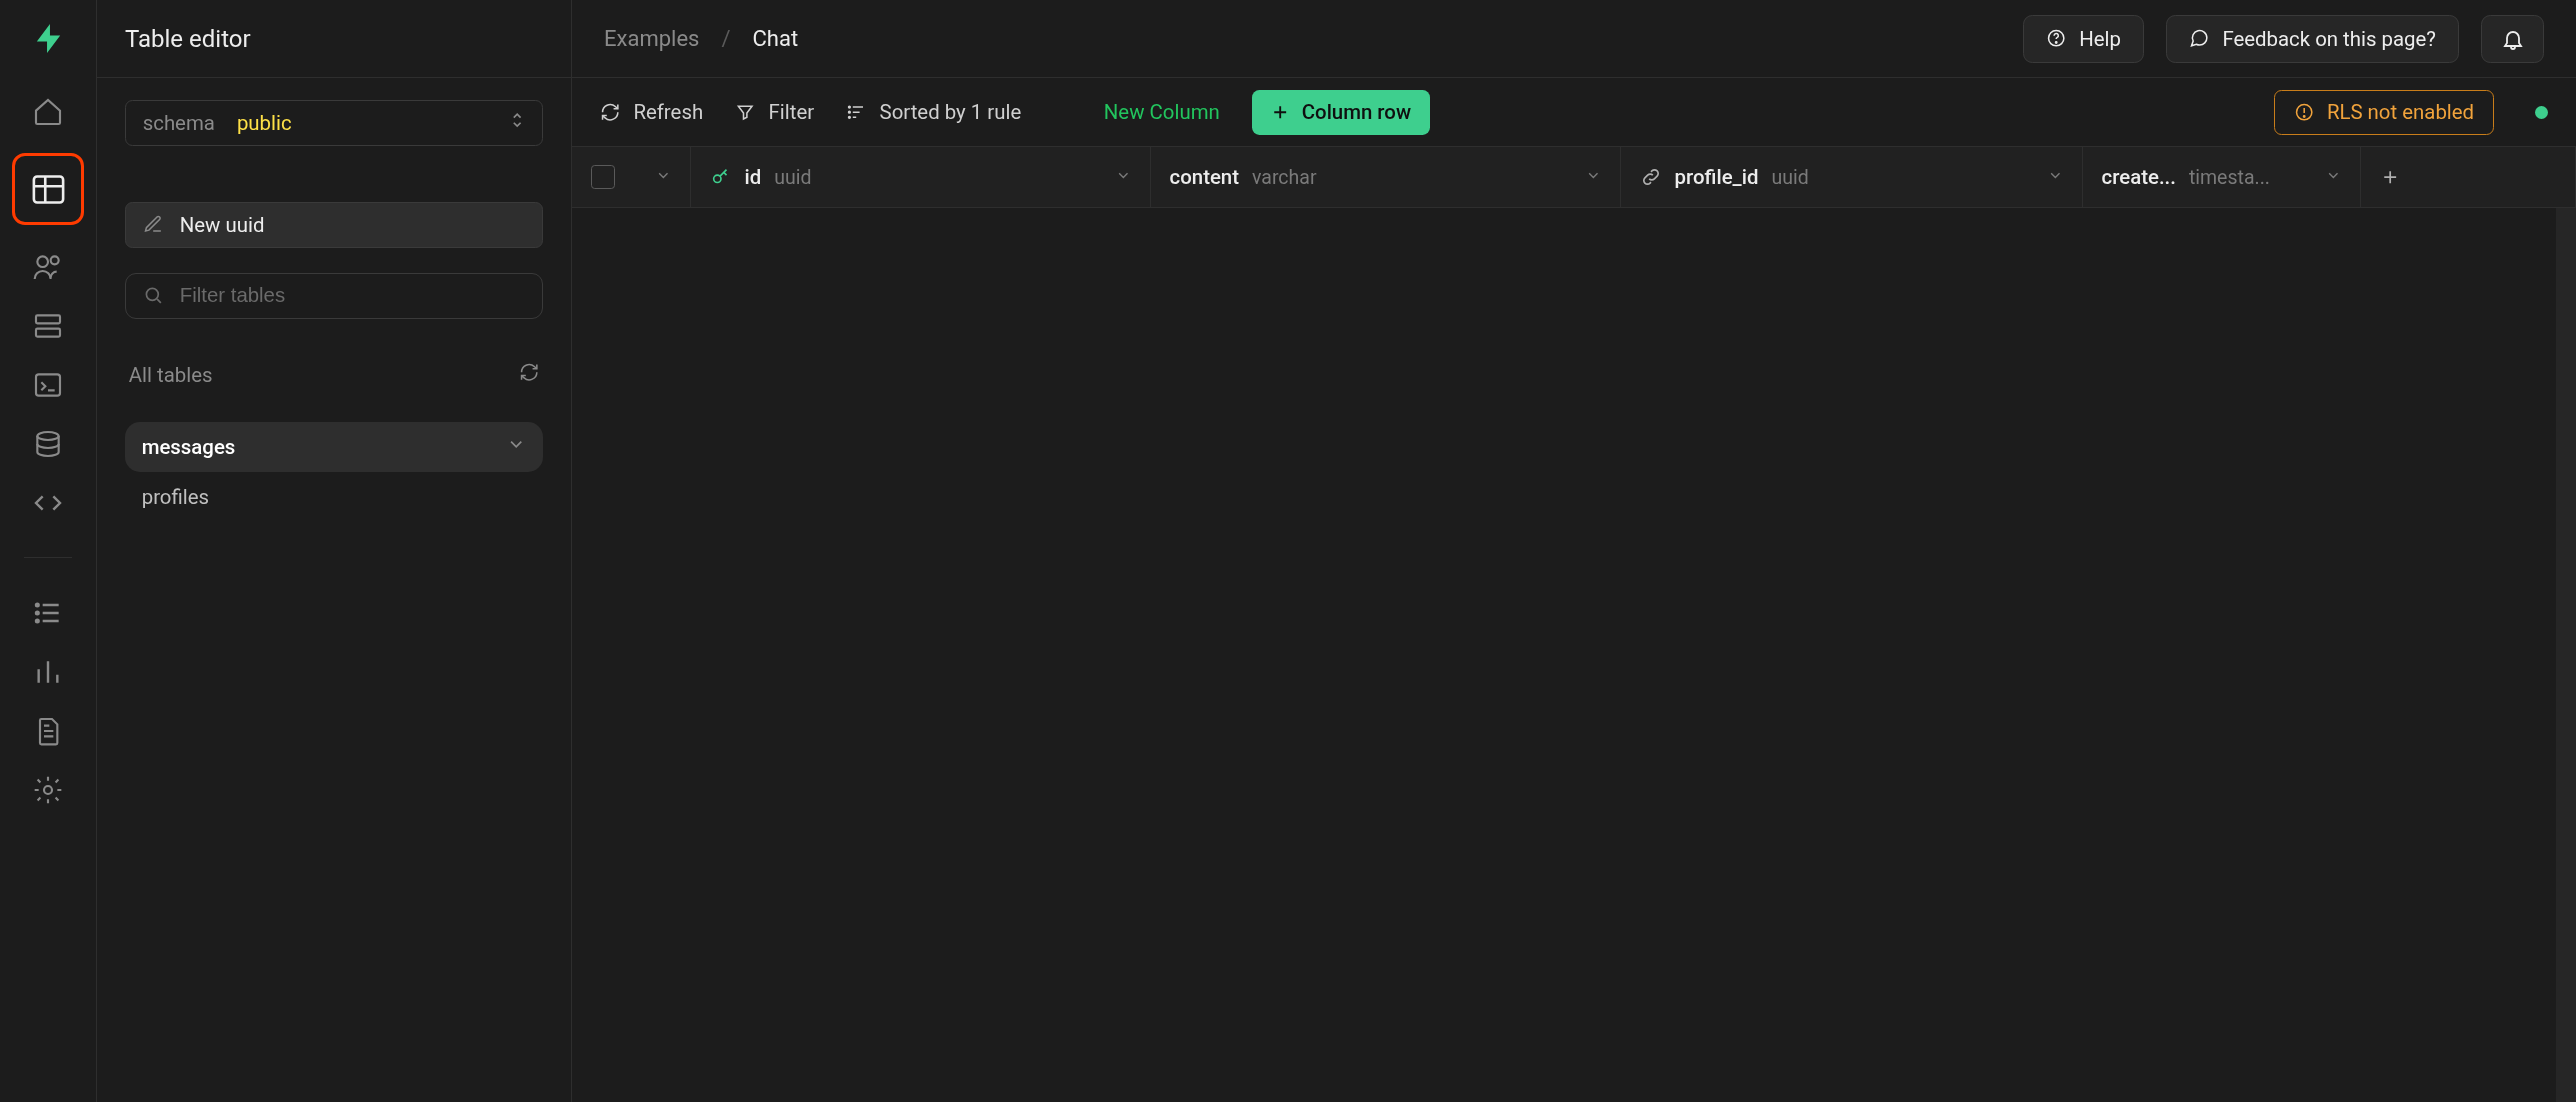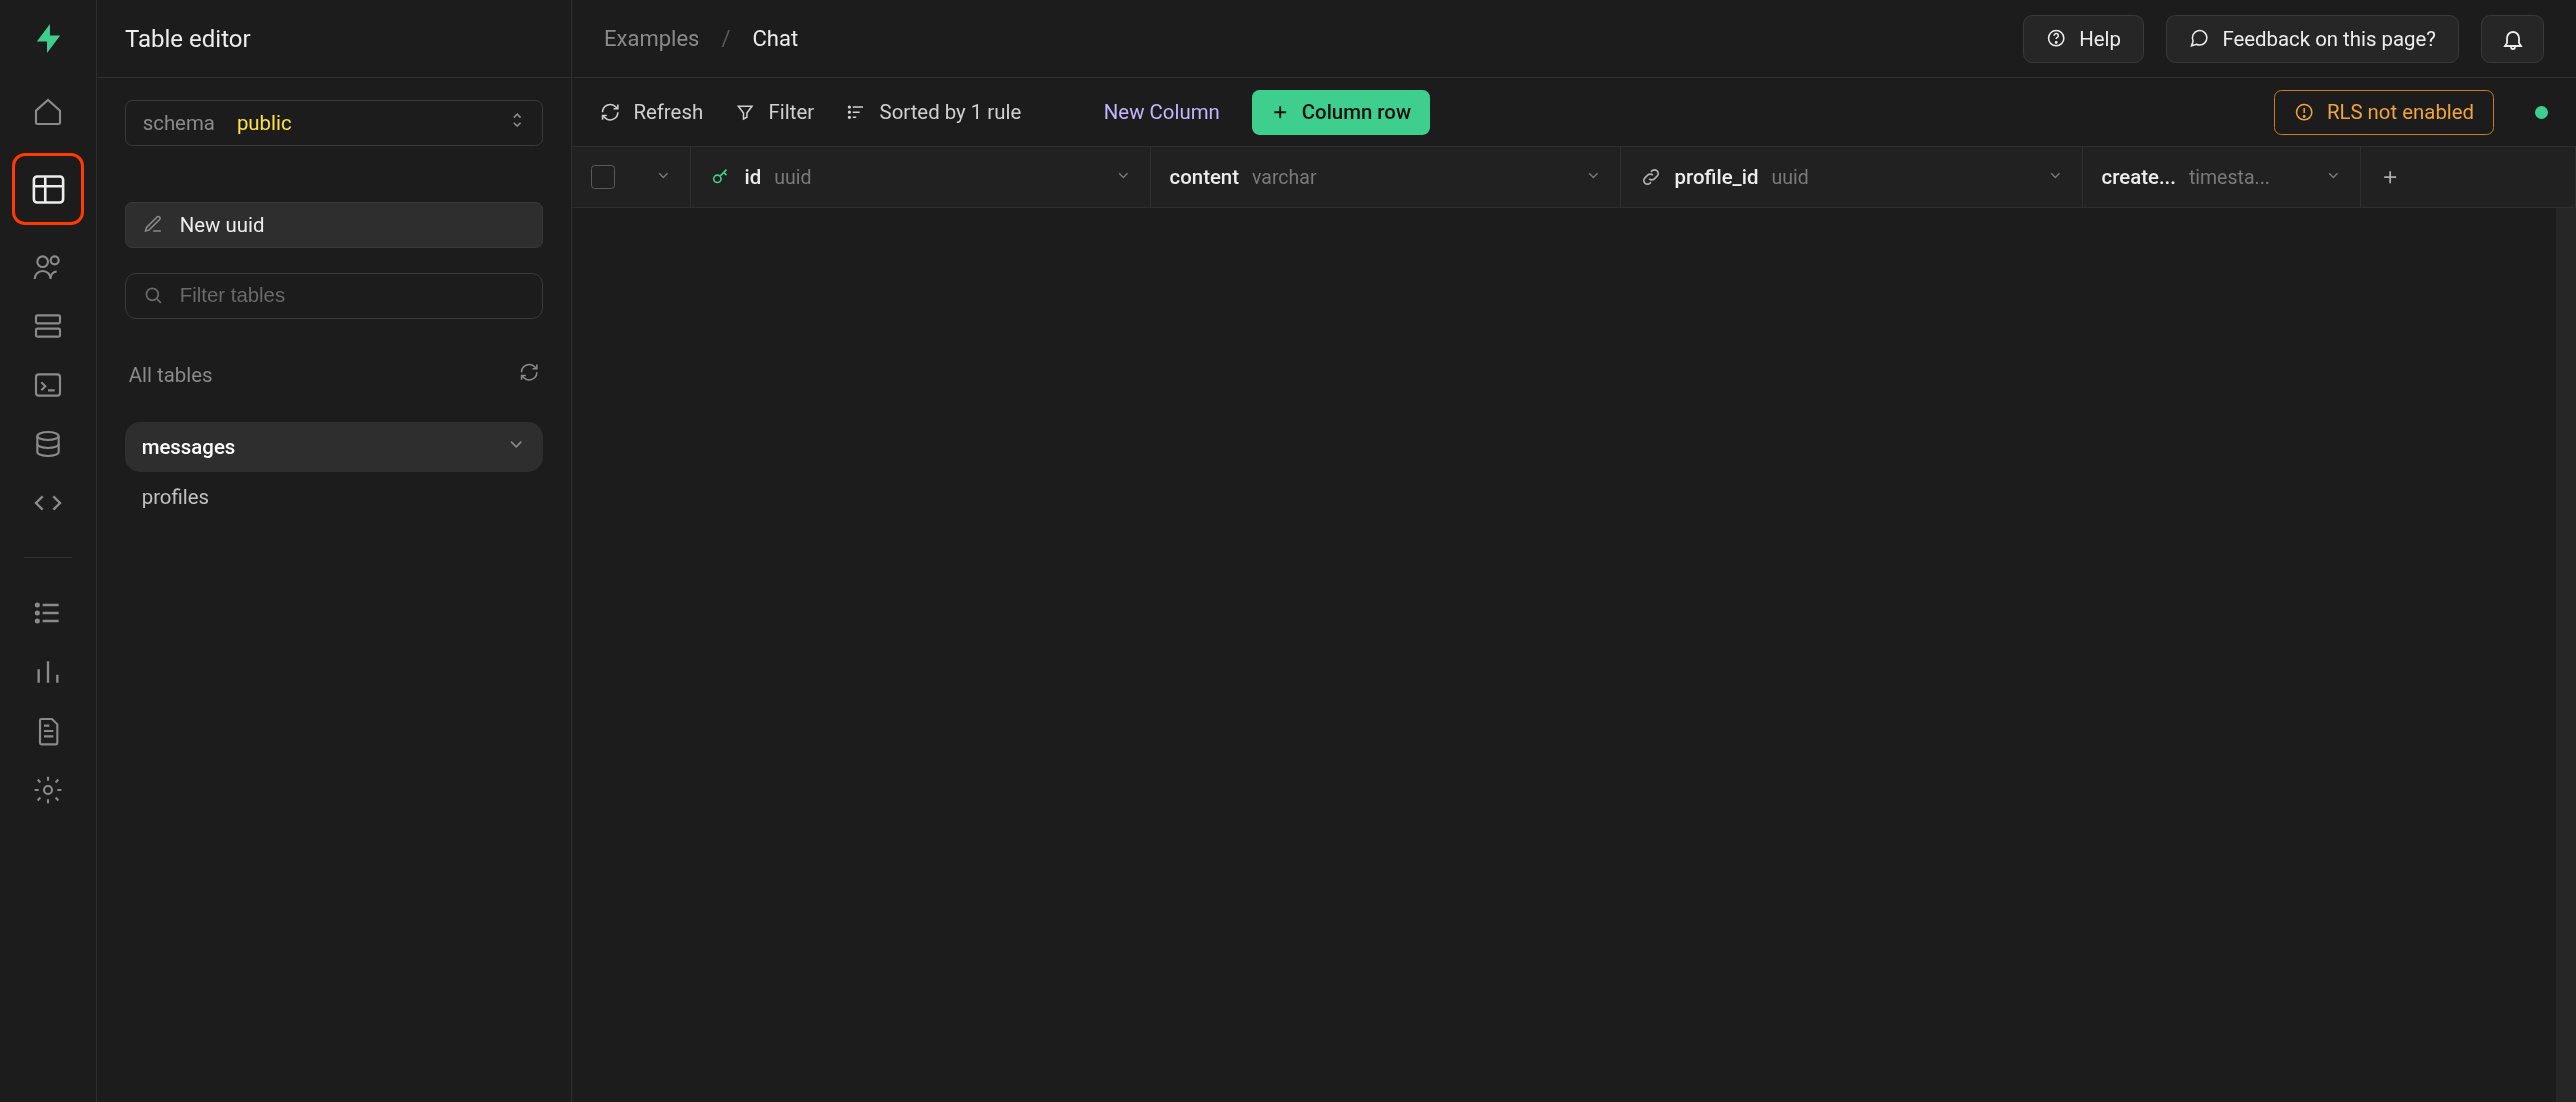--- a/index.html
+++ b/index.html
@@ -136,21 +136,21 @@
   }
 
   .toolbar {
     height:69px;
     border-bottom:0.9px solid #2e2e2e;
     display:flex; align-items:center;
     padding:0 28px;
     gap:32px;
   }
   .tool { display:flex; align-items:center; gap:13px; color:#d0d0d0; font-size:20.4px; cursor:pointer;}
-  .tool.muted { color:#c4b5fd; }
+  .tool.muted { color:#22c55e; }
   .toolbar-spacer1 { width:18.6px; }
   .insert-btn {
     height:45px;
     background:#3ecf8e;
     color:#0f0f0f;
     border-radius:7.4px;
     display:flex; align-items:center;
     padding:0 18.6px; gap:11px;
     font-size:20.4px; font-weight:500;
     cursor:pointer;

